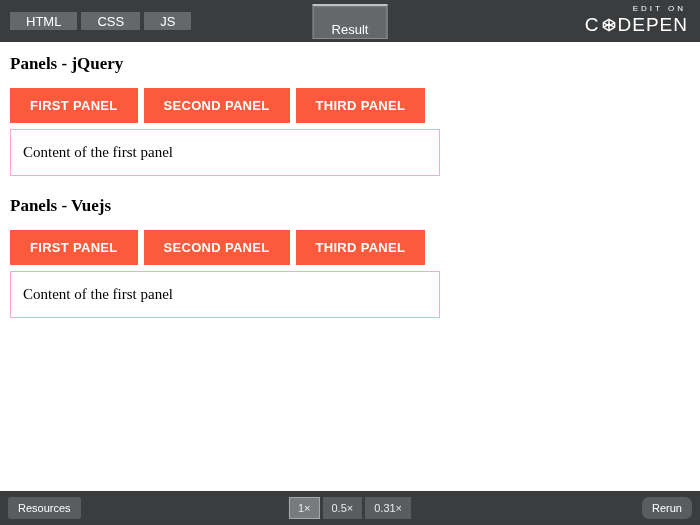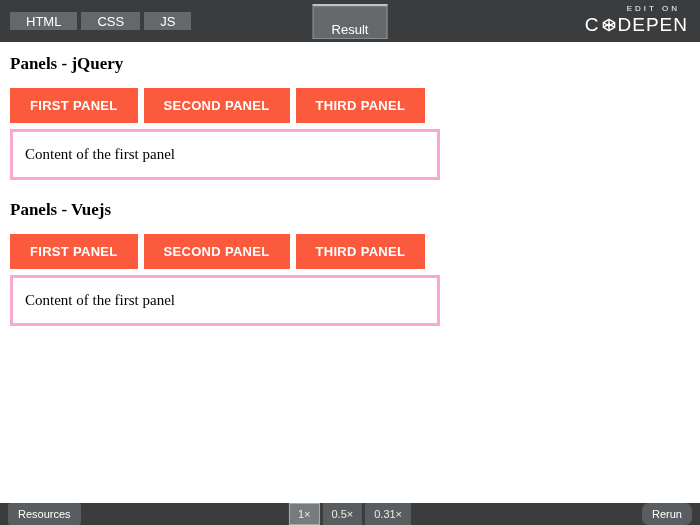--- a/index.html
+++ b/index.html
@@ -41,21 +41,21 @@
       font-size: 13px;
       cursor: pointer;
       height: 20px;
       position: absolute;
       left: 50%;
       transform: translateX(-50%);
       box-shadow: inset 0 1px 2px rgba(255,255,255,0.15);
     }
     .edit-on {
       position: absolute;
-      right: 20px;
+      right: 14px;
       top: 4px;
       color: #fff;
       font-size: 8px;
       letter-spacing: 3px;
       text-align: right;
     }
     .codepen-logo {
       position: absolute;
       right: 12px;
       top: 14px;
@@ -90,30 +90,30 @@
       background: #fc5a3c;
       color: #fff;
       border: none;
       padding: 10px 20px;
       font-size: 13px;
       font-weight: bold;
       cursor: pointer;
       letter-spacing: 0.3px;
     }
     .panel-content {
-      border: 3px solid #f9a8d4;
+      border: 1px solid #f9a8d4;
       padding: 14px 12px;
       width: 430px;
       font-family: "Times New Roman", serif;
       font-size: 15px;
       margin-bottom: 20px;
     }
     .bottom-bar {
       background: #3a3c3e;
-      height: 22px;
+      height: 34px;
       display: flex;
       align-items: center;
       padding: 0 8px;
       position: relative;
     }
     .resources-btn {
       background: #5a5d5f;
       color: #fff;
       border: none;
       border-radius: 3px;

